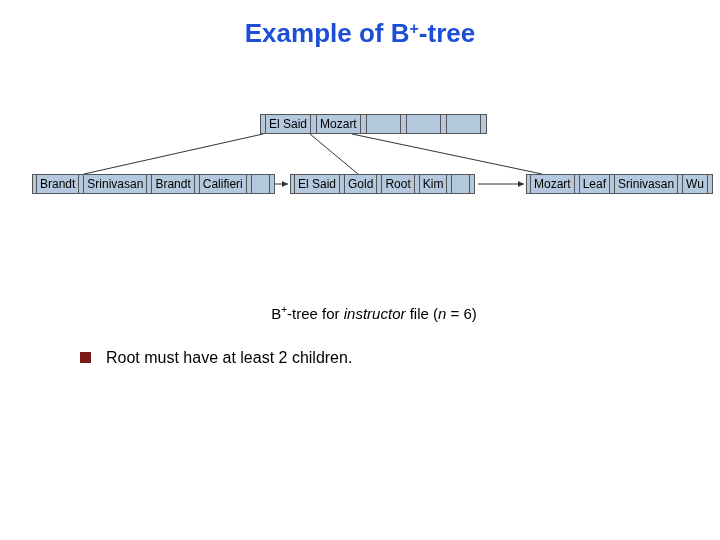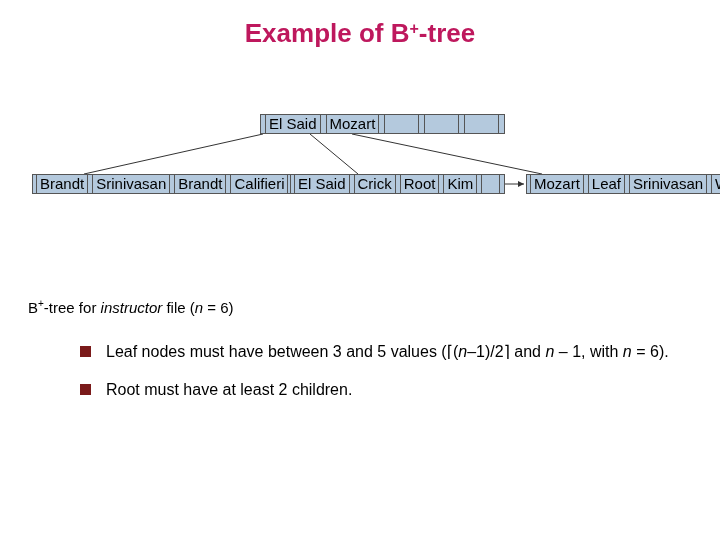--- a/index.html
+++ b/index.html
@@ -9,59 +9,59 @@
     width: 720px;
     height: 540px;
     font-family: Arial, Helvetica, sans-serif;
     background: #fff;
     position: relative;
   }
   .title {
     text-align: center;
     font-size: 26px;
     font-weight: bold;
-    color: #be185d;
+    color: #1d4ed8;
     padding-top: 18px;
   }
   .title sup { font-size: 16px; vertical-align: top; position: relative; top: 2px; }
   .tree-area {
     position: relative;
     height: 190px;
     margin-top: 55px;
   }
   .node {
     position: absolute;
     display: flex;
     height: 20px;
   }
   .cell {
     border: 1px solid #555;
     background: #b4c9dd;
     height: 20px;
-    font-size: 15px;
+    font-size: 12px;
     line-height: 18px;
     text-align: center;
     white-space: nowrap;
     overflow: hidden;
   }
   .cell.ptr { width: 6px; background: #b4c9dd; }
   .cell.ptr-narrow { width: 5px; }
   .cell.key { padding: 0 3px; background: #b4c9dd; }
   .cell + .cell { border-left: none; }
   svg.edges {
     position: absolute;
     left: 0; top: 0;
     width: 720px;
     height: 190px;
     pointer-events: none;
   }
   .caption {
-    text-align: left;
+    text-align: center;
     font-size: 15px;
-    margin-top: 4px;
+    margin-top: 10px;
     padding-left: 28px;
   }
   .caption sup { font-size: 10px; }
   .bullets {
     margin: 25px 40px 0 80px;
   }
   .bullet {
     position: relative;
     font-size: 16px;
     line-height: 1.35;
@@ -125,21 +125,21 @@
     <div class="cell key">Califieri</div>
     <div class="cell ptr ptr-narrow"></div>
     <div class="cell key" style="width:18px;"></div>
     <div class="cell ptr ptr-narrow"></div>
   </div>
 
   <div class="node" style="left:290px; top:70px;">
     <div class="cell ptr ptr-narrow"></div>
     <div class="cell key">El Said</div>
     <div class="cell ptr ptr-narrow"></div>
-    <div class="cell key">Crick</div>
+    <div class="cell key">Gold</div>
     <div class="cell ptr ptr-narrow"></div>
     <div class="cell key">Root</div>
     <div class="cell ptr ptr-narrow"></div>
     <div class="cell key">Kim</div>
     <div class="cell ptr ptr-narrow"></div>
     <div class="cell key" style="width:18px;"></div>
     <div class="cell ptr ptr-narrow"></div>
   </div>
 
   <div class="node" style="left:526px; top:70px;">
@@ -154,18 +154,15 @@
     <div class="cell ptr ptr-narrow"></div>
   </div>
 </div>
 
 <div class="caption">
   <span>B</span><sup>+</sup><span>-tree for </span><span class="it">instructor</span><span> file (</span><span class="it">n</span><span> = 6)</span>
 </div>
 
 <div class="bullets">
   <div class="bullet">
-    <span>Leaf nodes must have between 3 and 5 values (</span><span class="ceil-l">⌈</span><span>(</span><span class="it">n</span><span>–1)/2</span><span class="ceil-r">⌉</span><span> and </span><span class="it">n</span><span> – 1, with </span><span class="it">n</span><span> = 6).</span>
-  </div>
-  <div class="bullet">
     <span>Root must have at least 2 children.</span>
   </div>
 </div>
 
 </body></html>

